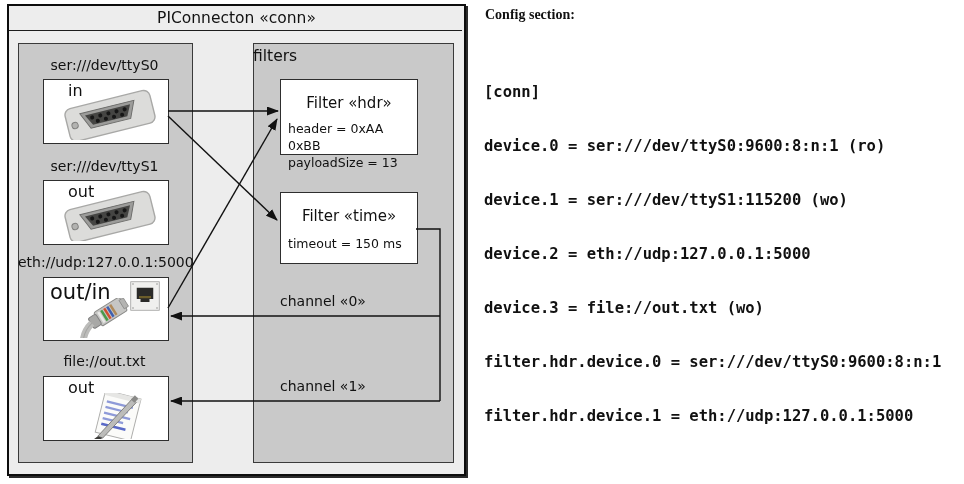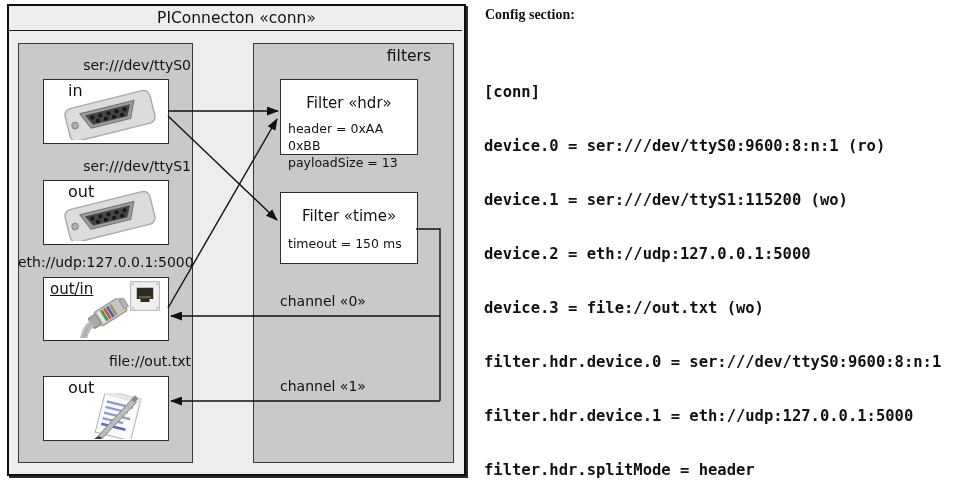--- a/index.html
+++ b/index.html
@@ -11,31 +11,31 @@
          background:#ededed;border:2px solid #0d0d0d;
          box-shadow:2px 2px 0 #2b2b2b;}
   .frame-title{position:absolute;left:7px;top:9px;width:459px;text-align:center;
          font-size:15.5px;}
   .frame-sep{position:absolute;left:9px;top:30px;width:453px;height:0;
          border-top:1.5px solid #1c1c1c;}
 
   .panel{position:absolute;background:#c9c9c9;border:1.5px solid #3a3a3a;}
   #devices-panel{left:18px;top:43px;width:173px;height:418px;}
   #filters-panel{left:253px;top:43px;width:199px;height:418px;}
-  .panel-title{position:absolute;left:253px;top:47px;width:178px;text-align:right;
+  .panel-title{position:absolute;left:253px;top:47px;width:178px;text-align:left;
          font-size:15.5px;}
 
-  .dev-label{position:absolute;left:18px;width:173px;text-align:right;
+  .dev-label{position:absolute;left:18px;width:173px;text-align:center;
          font-size:14px;white-space:nowrap;}
   .dev-box{position:absolute;left:43px;width:124px;height:63px;background:#fff;
          border:1.5px solid #2e2e2e;}
   .dir{position:absolute;top:1px;left:0;width:100%;
          font-size:16px;}
   .dir.shift-left{width:auto;left:24px;}
-  .dir.top-left{width:auto;left:6px;top:2px;font-size:15px;text-decoration:underline;}
+  .dir.top-left{width:auto;left:6px;top:2px;font-size:21px;}
 
   .filter-box{position:absolute;left:280px;width:136px;background:#fff;
          border:1.5px solid #2e2e2e;}
   .filter-title{text-align:center;font-size:15px;margin-top:14px;}
   .filter-attrs{margin:8px 0 0 7px;font-size:12.5px;line-height:17px;}
 
   .chan-label{position:absolute;left:280px;width:157px;text-align:left;
          font-size:14px;}
 
   .icon{position:absolute;}
@@ -188,21 +188,20 @@
 
   <div class="cfg-heading">Config section:</div>
   <div class="cfg-block">
     <div>[conn]</div>
     <div>device.0 = ser:///dev/ttyS0:9600:8:n:1 (ro)</div>
     <div>device.1 = ser:///dev/ttyS1:115200 (wo)</div>
     <div>device.2 = eth://udp:127.0.0.1:5000</div>
     <div>device.3 = file://out.txt (wo)</div>
     <div>filter.hdr.device.0 = ser:///dev/ttyS0:9600:8:n:1</div>
     <div>filter.hdr.device.1 = eth://udp:127.0.0.1:5000</div>
-    <div>filter.hdr.splitMode = header</div>
     
     
     
     
     
     
     
     
     
   </div>

